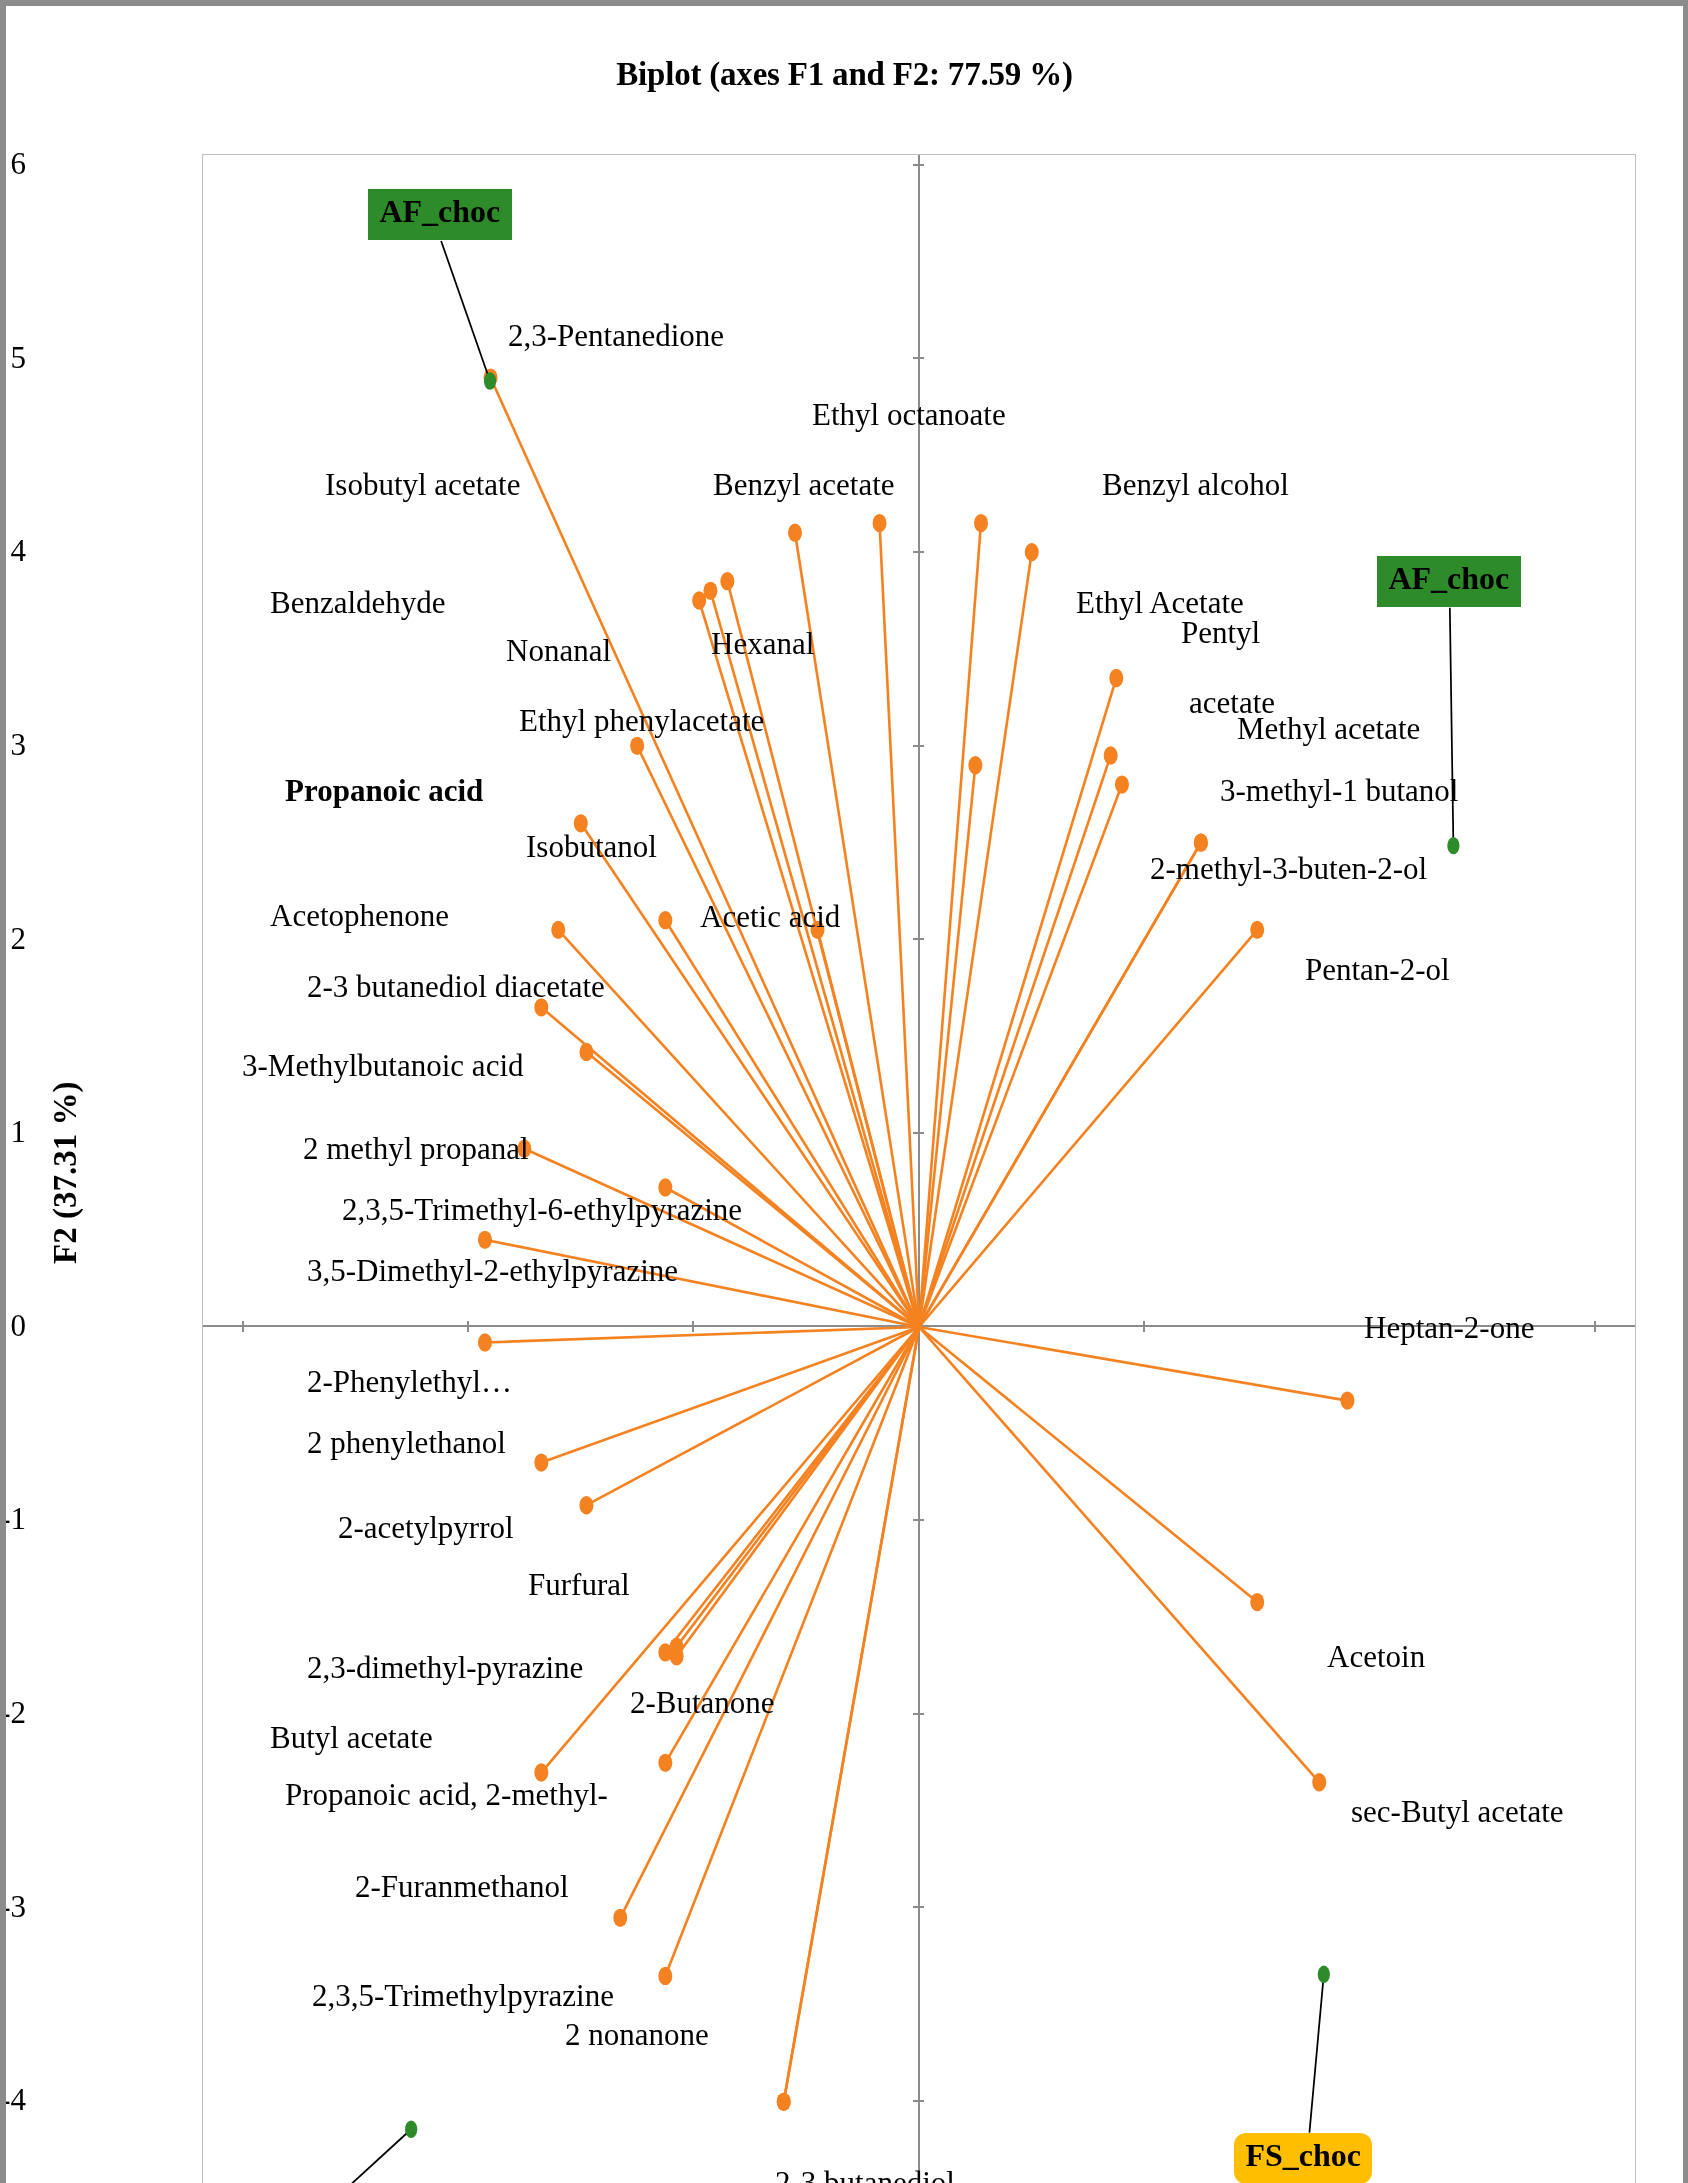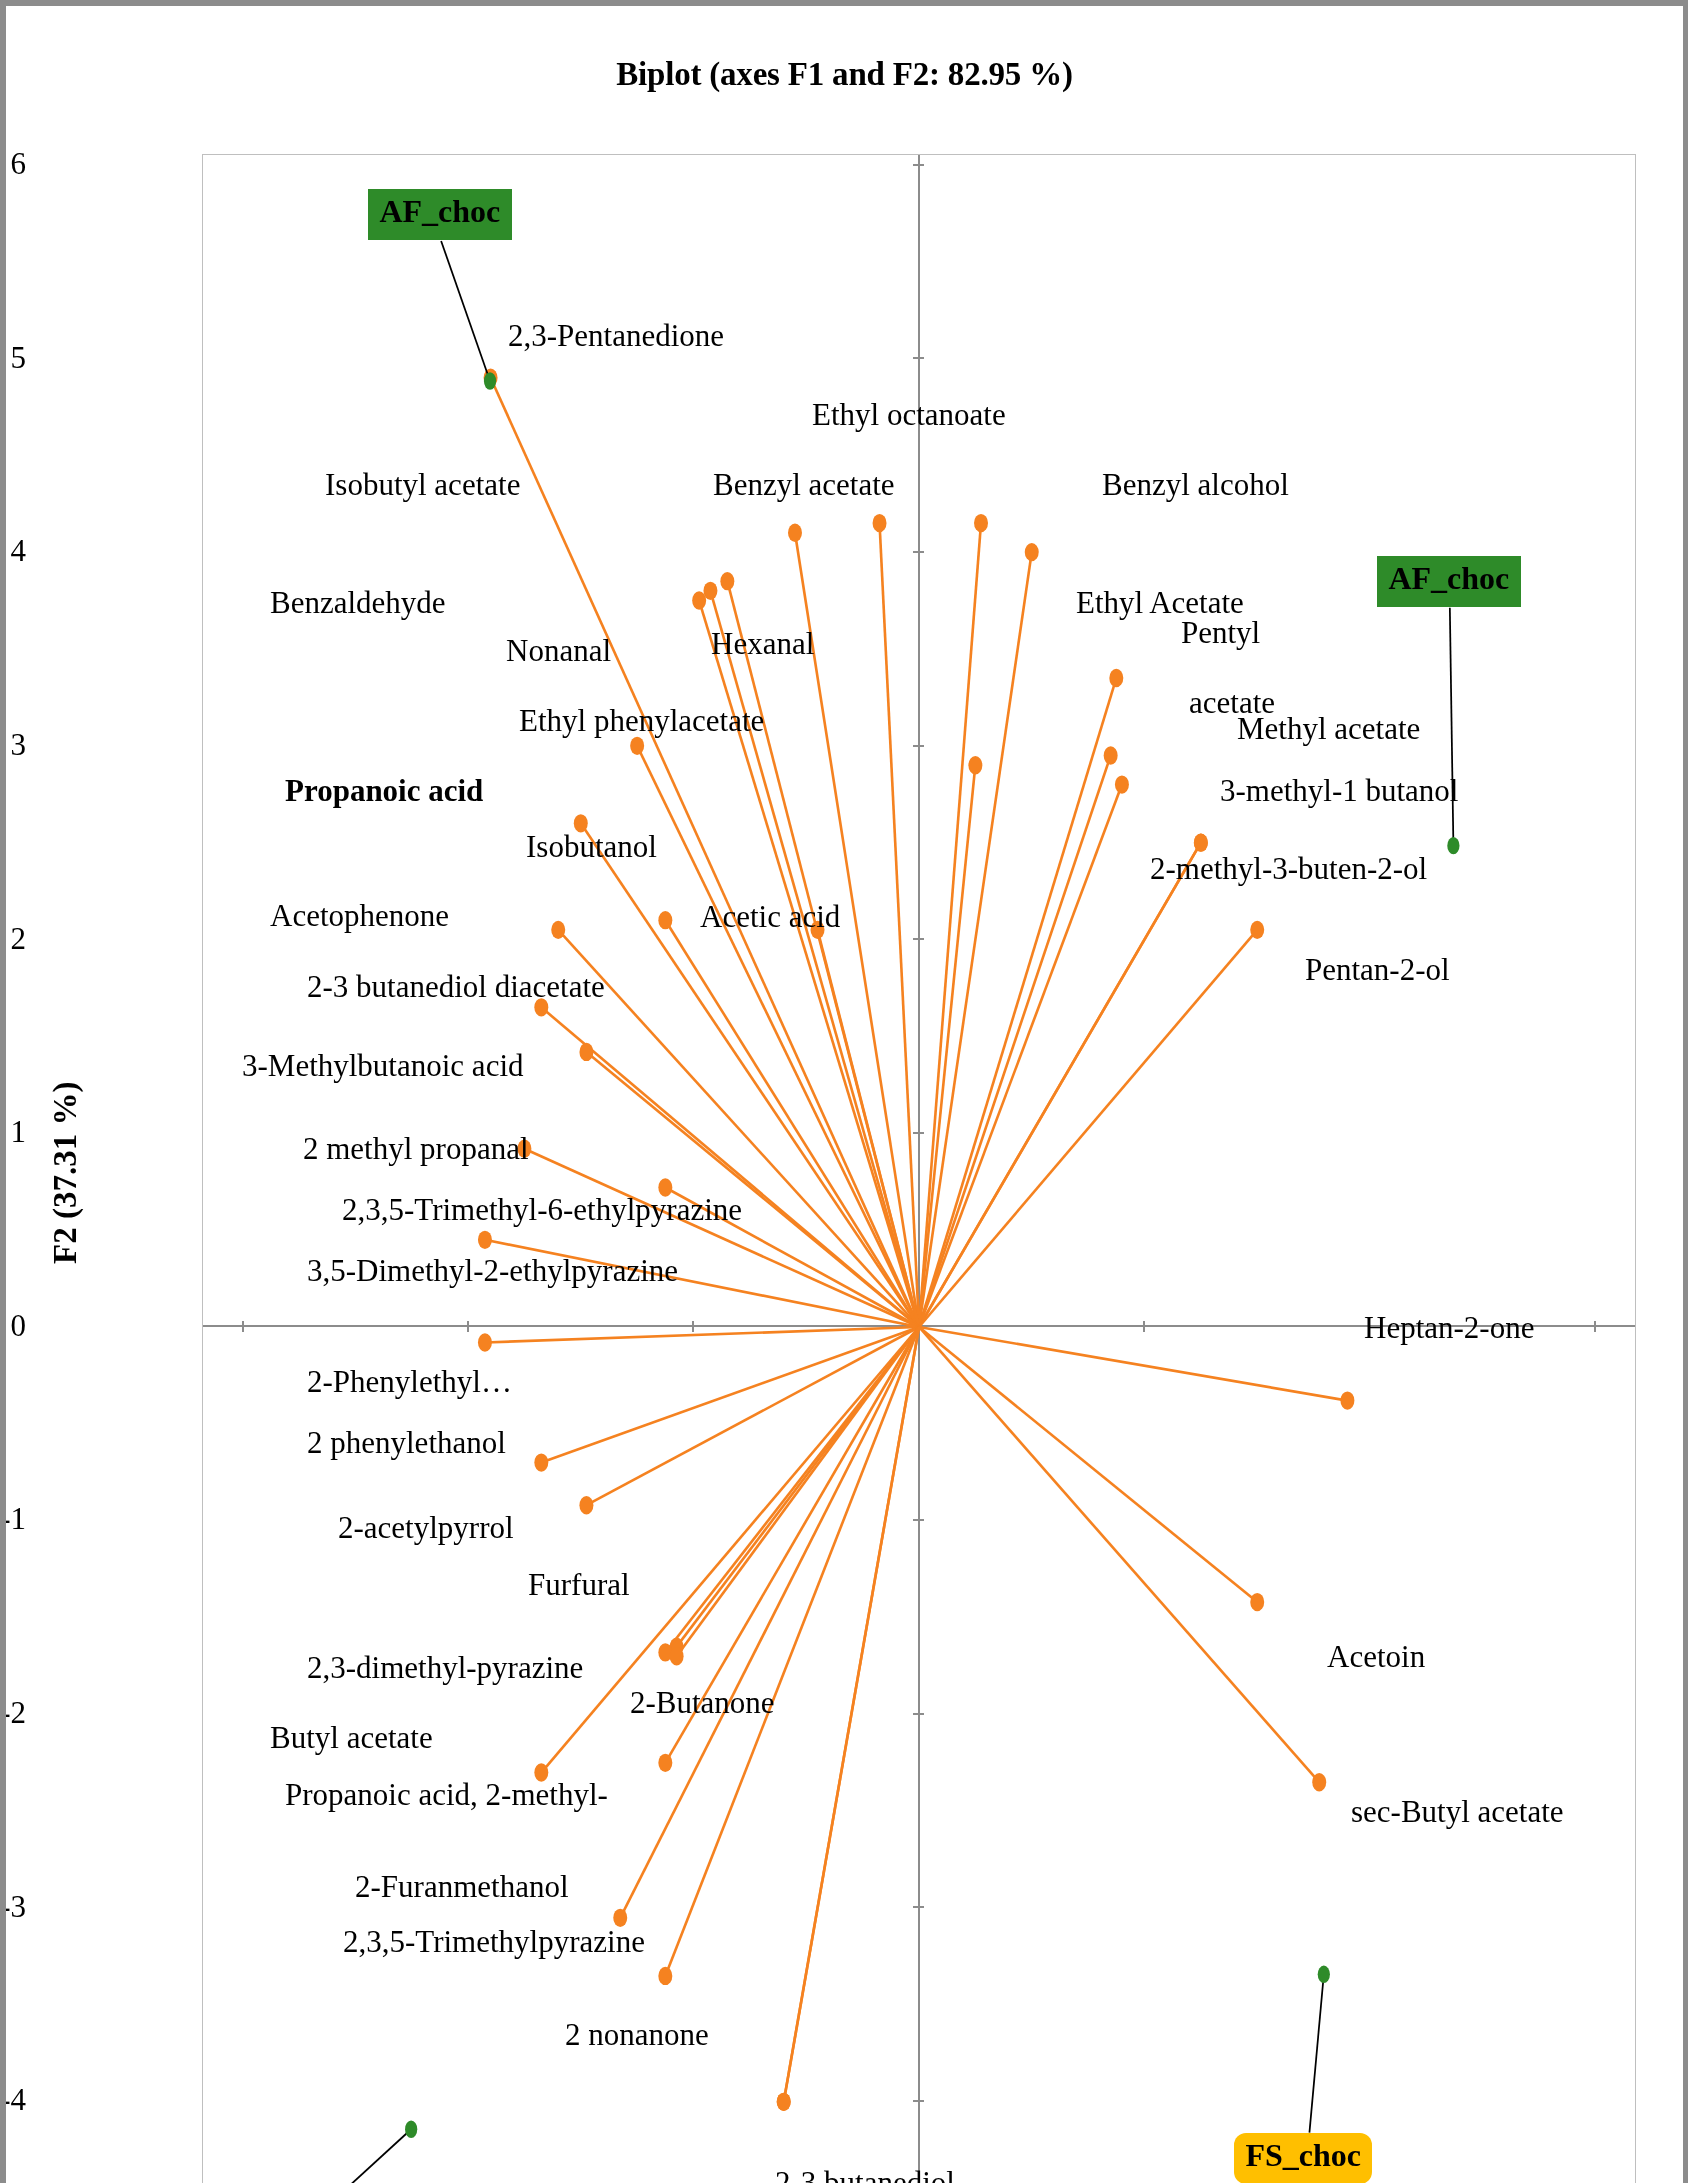--- a/index.html
+++ b/index.html
@@ -64,21 +64,21 @@
     white-space:nowrap;line-height:1.0;
   }
   .obs-box.af{background:#2e8b29;}
   .obs-box.fs{background:#ffbf00;}
 </style>
 </head>
 <body>
 
 <div id="page">
 
-  <div id="chart-title">Biplot (axes F1 and F2: 82.95 %)</div>
+  <div id="chart-title">Biplot (axes F1 and F2: 77.59 %)</div>
 
   <div id="plot-frame">
     <div id="plot-inner">
       <div class="axis-line" id="axis-x" style="top: 1170px;"></div>
       <div class="axis-line" id="axis-y" style="left: 715px;"></div>
       <svg id="vec-svg" xmlns="http://www.w3.org/2000/svg" viewBox="0 0 3277 5010" width="1431" height="2188">
           <line x1="1638.5" y1="2682.3451327433627" x2="657.9803149606299" y2="509.8672566371679" stroke="#F58220" stroke-width="6"></line>
           <ellipse cx="657.9803149606299" cy="509.8672566371679" rx="16" ry="21" fill="#F58220"></ellipse>
           <line x1="1638.5" y1="2682.3451327433627" x2="1780.4173228346458" y2="842.3893805309732" stroke="#F58220" stroke-width="6"></line>
           <ellipse cx="1780.4173228346458" cy="842.3893805309732" rx="16" ry="21" fill="#F58220"></ellipse>
@@ -221,21 +221,21 @@
     <div class="var-label" style="left: 301px; top: 1421px;">2 phenylethanol</div>
     <div class="var-label" style="left: 332px; top: 1506px;">2-acetylpyrrol</div>
     <div class="var-label" style="left: 522px; top: 1563px;">Furfural</div>
     <div class="var-label" style="left: 1321px; top: 1607px; margin-top: 28px;">Acetoin</div>
     <div class="var-label" style="left: 301px; top: 1646px;">2,3-dimethyl-pyrazine</div>
     <div class="var-label" style="left: 624px; top: 1681px;">2-Butanone</div>
     <div class="var-label" style="left: 264px; top: 1716px;">Butyl acetate</div>
     <div class="var-label" style="left: 279px; top: 1773px;">Propanoic acid, 2-methyl-</div>
     <div class="var-label" style="left: 1345px; top: 1790px;">sec-Butyl acetate</div>
     <div class="var-label" style="left: 349px; top: 1865px;">2-Furanmethanol</div>
-    <div class="var-label" style="left: 306px; top: 1920px; margin-left: 31px;">2,3,5-Trimethylpyrazine</div>
+    <div class="var-label" style="left: 306px; top: 1974px;">2,3,5-Trimethylpyrazine</div>
     <div class="var-label" style="left: 559px; top: 2013px;">2 nonanone</div>
     <div class="var-label" style="left: 769px; top: 2161px;">2-3 butanediol</div>
     <div class="obs-box af" style="left: 362px; top: 183px;">AF_choc</div>
     <svg style="position: absolute; left: 0px; top: 0px; width: 1689px; height: 2641px; pointer-events: none;" viewBox="0 0 3867 6048" width="1689" height="2641">
       <line x1="996" y1="538" x2="1107.98031496063" y2="858.7345132743362" stroke="#000" stroke-width="4"></line>
       <ellipse cx="1107.98031496063" cy="858.7345132743362" rx="14" ry="20" fill="#2E8B29"></ellipse>
     </svg>
     <div class="obs-box af" style="left: 1371px; top: 550px;">AF_choc</div>
     <svg style="position: absolute; left: 0px; top: 0px; width: 1689px; height: 2641px; pointer-events: none;" viewBox="0 0 3867 6048" width="1689" height="2641">
       <line x1="3306" y1="1378" x2="3314.149606299213" y2="1922.805309734513" stroke="#000" stroke-width="4"></line>

